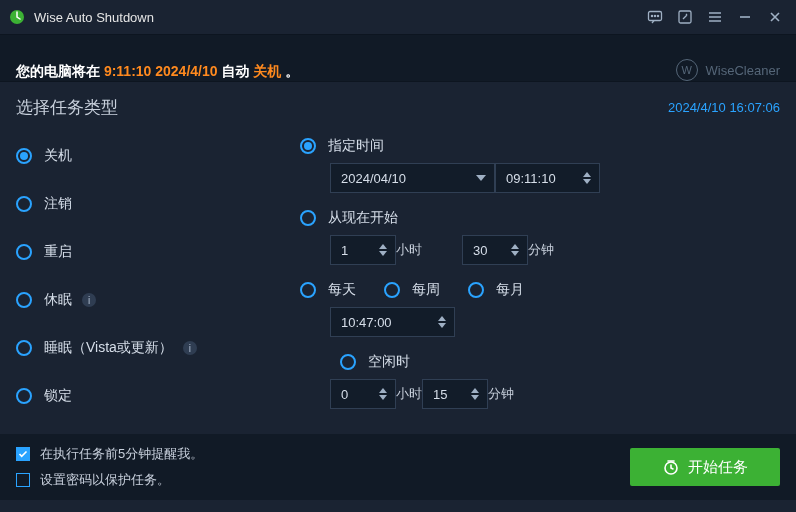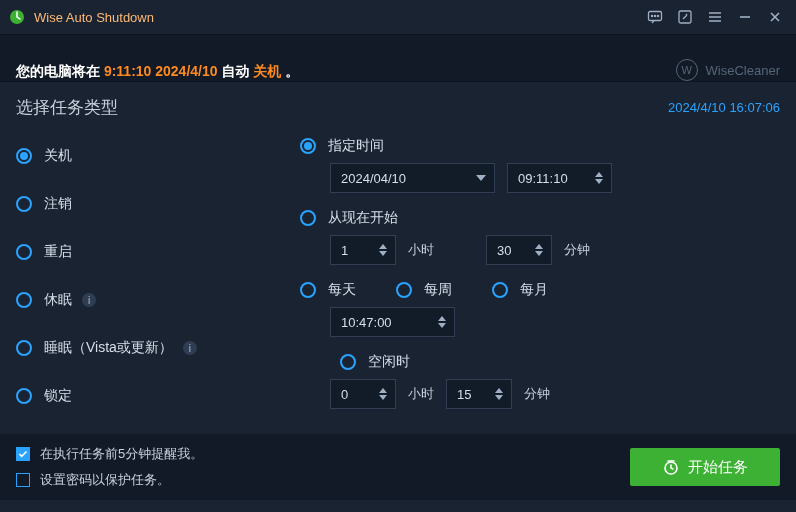--- a/index.html
+++ b/index.html
@@ -13,21 +13,21 @@
   position: relative;
 }
 .titlebar {
   height: 34px;
   display: flex;
   align-items: center;
   padding: 0 10px 0 8px;
   background: #1a2332;
 }
 .titlebar .app-icon { width: 18px; height: 18px; margin-right: 8px; display:flex; align-items:center; justify-content:center; }
-.titlebar .title { font-size: 13px; color: #fdba74; flex: 0 0 auto; }
+.titlebar .title { font-size: 13px; color: #e5e5e5; flex: 0 0 auto; }
 .titlebar .spacer { flex: 1; }
 .titlebar .ticon { width: 22px; height: 22px; margin-left: 8px; display: flex; align-items: center; justify-content: center; cursor: pointer; color: #9fb0c4; }
 .titlebar .ticon svg { display:block; }
 
 .banner {
   height: 48px;
   background: #111a26;
   display: flex;
   align-items: flex-end;
   padding: 0 16px;
@@ -48,24 +48,24 @@
 .main { display:flex; padding: 6px 16px 6px 16px; height: 330px; }
 .col-left { width: 270px; padding-top: 8px; }
 .col-right { flex:1; padding-top: 8px; padding-left: 14px; }
 
 .radio-row { display:flex; align-items:center; height:38px; margin-bottom:10px; cursor:pointer; }
 .radio { width:16px; height:16px; border:2px solid #2aa3ff; border-radius:50%; margin-right:12px; position:relative; flex-shrink:0; }
 .radio.on::after { content:""; position:absolute; inset:2px; background:#2aa3ff; border-radius:50%; }
 .radio-label { font-size:14px; color:#d6dee9; }
 .info-dot { width:14px; height:14px; border-radius:50%; background:#2f3d52; color:#b0bdd0; font-size:10px; display:flex; align-items:center; justify-content:center; margin-left:10px; cursor:pointer; }
 
-.inline-radios { display:flex; align-items:center; gap:40px; margin:8px 0 8px 0; }
+.inline-radios { display:flex; align-items:center; gap:28px; margin:8px 0 8px 0; }
 .inline-radios .radio-row { margin-bottom:0; height:auto; }
 
-.field-row { display:flex; align-items:center; gap:12px; margin: 6px 0 16px 30px; }
+.field-row { display:flex; align-items:center; margin: 6px 0 16px 30px; }
 .field-row .unit { font-size:13px; color:#c8d0dc; }
 
 .inputbox { height:30px; background:#121c29; border:1px solid #303f54; display:flex; align-items:center; padding:0 4px 0 10px; color:#d6dee9; font-size:13px; }
 .inputbox .val { flex:1; }
 .inputbox .stepper { width:16px; display:flex; flex-direction:column; gap:2px; align-items:center; cursor:pointer; }
 .inputbox .stepper .arr { width:0; height:0; border-left:4px solid transparent; border-right:4px solid transparent; }
 .inputbox .stepper .arr.up { border-bottom:5px solid #9fb0c4; }
 .inputbox .stepper .arr.down { border-top:5px solid #9fb0c4; }
 .inputbox .chev { width:18px; display:flex; align-items:center; justify-content:center; cursor:pointer; }
 .inputbox .chev .dn { width:0; height:0; border-left:5px solid transparent; border-right:5px solid transparent; border-top:6px solid #9fb0c4; }

